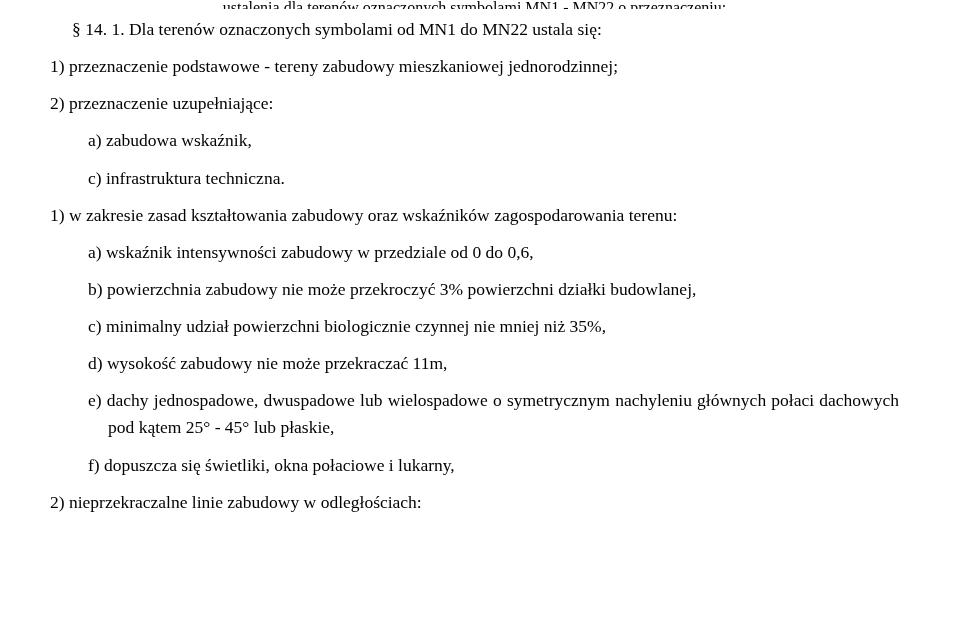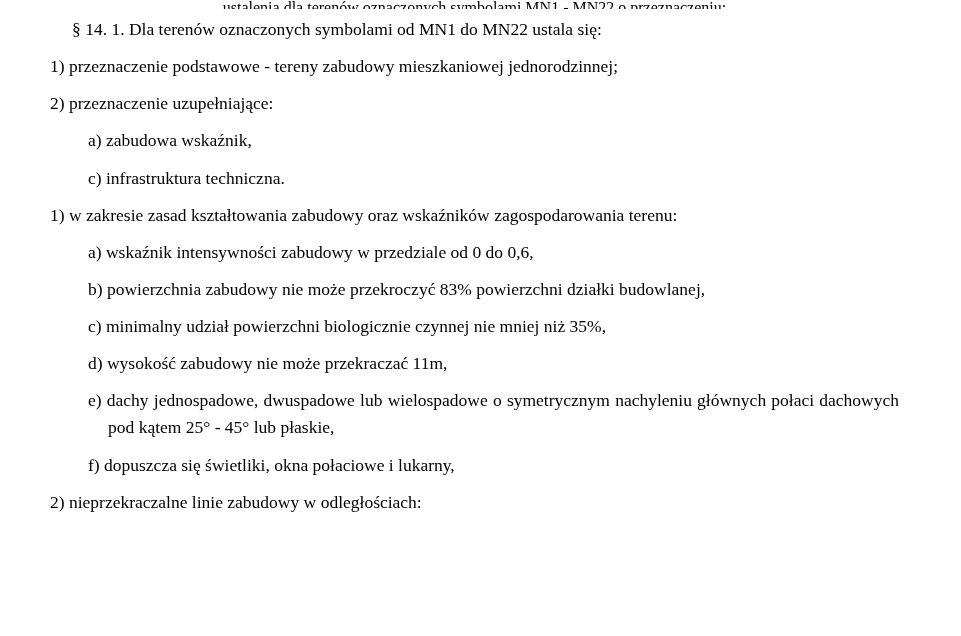--- a/index.html
+++ b/index.html
@@ -78,21 +78,21 @@
   <p class="para indent-2">a) zabudowa wskaźnik,</p>
 
 
   <p class="para indent-2">c) infrastruktura techniczna.</p>
 
 
   <p class="para indent-0">1) w zakresie zasad kształtowania zabudowy oraz wskaźników zagospodarowania terenu:</p>
 
   <p class="para indent-2">a) wskaźnik intensywności zabudowy w przedziale od 0 do 0,6,</p>
 
-  <p class="para indent-2">b) powierzchnia zabudowy nie może przekroczyć 83% powierzchni działki budowlanej,</p>
+  <p class="para indent-2">b) powierzchnia zabudowy nie może przekroczyć 3% powierzchni działki budowlanej,</p>
 
   <p class="para indent-2">c) minimalny udział powierzchni biologicznie czynnej nie mniej niż 35%,</p>
 
   <p class="para indent-2">d) wysokość zabudowy nie może przekraczać 11m,</p>
 
   <p class="para indent-2 hang justify-full">e) dachy jednospadowe, dwuspadowe lub wielospadowe o symetrycznym nachyleniu głównych połaci dachowych pod kątem 25° - 45° lub płaskie,</p>
 
   <p class="para indent-2">f) dopuszcza się świetliki, okna połaciowe i lukarny,</p>
 
 

